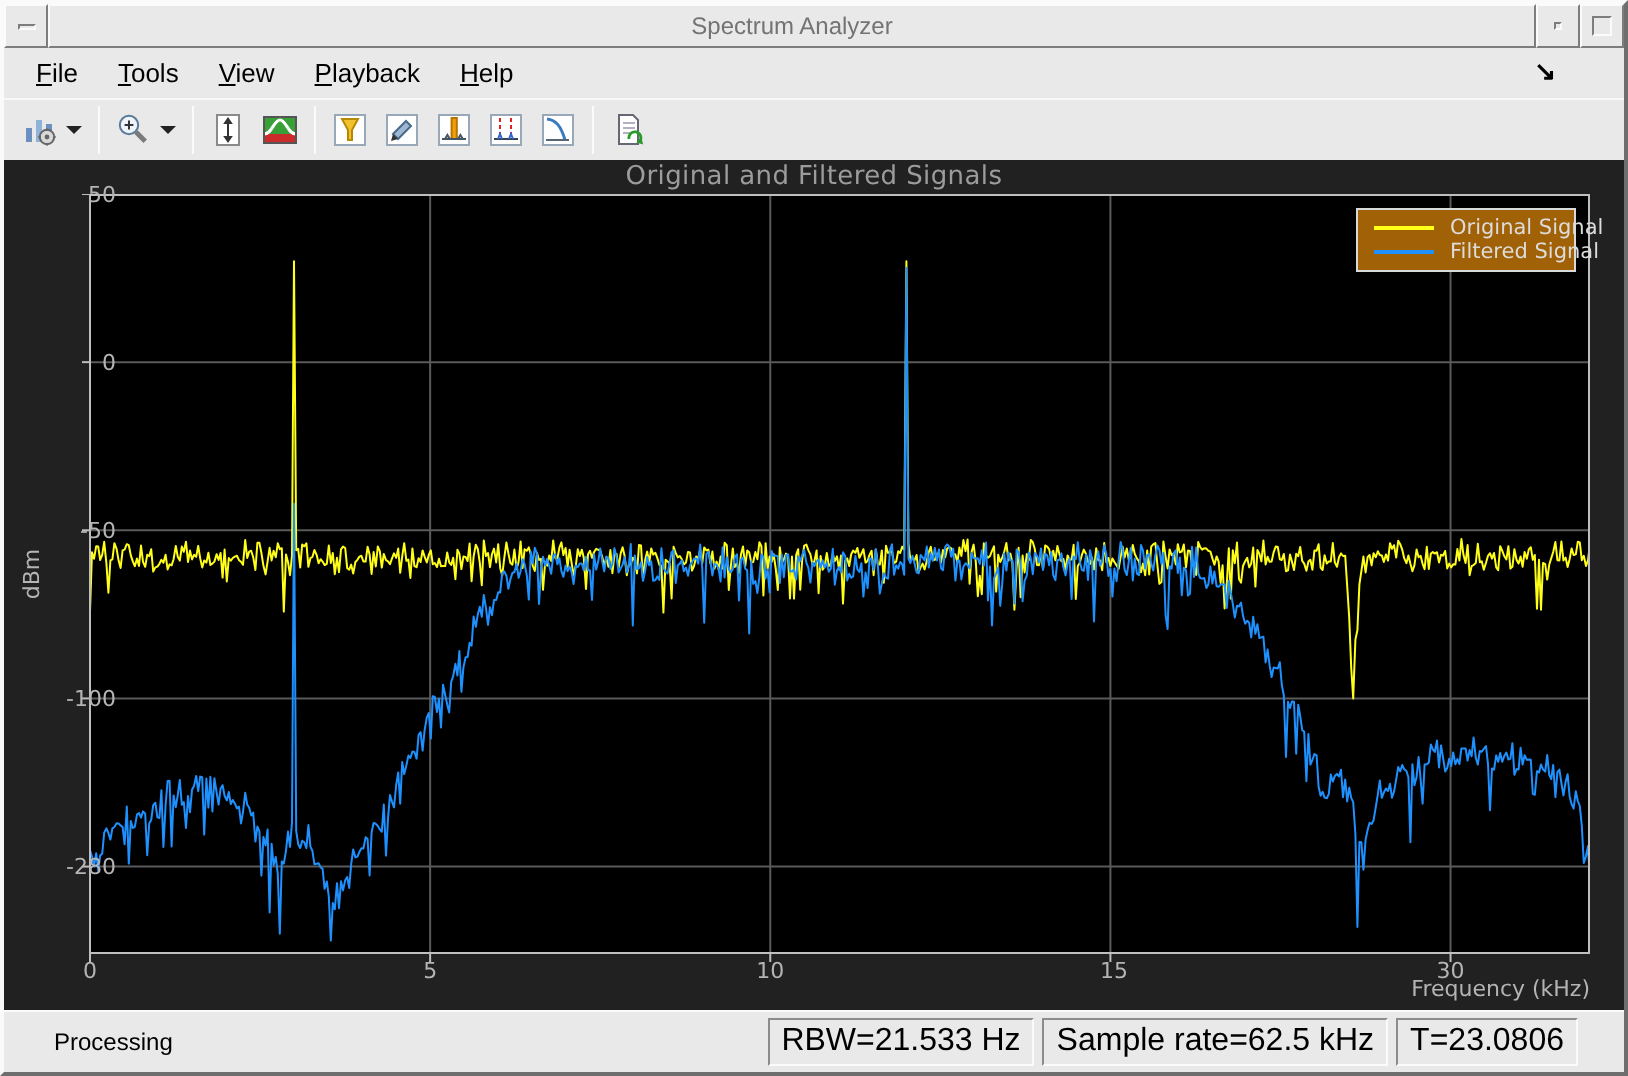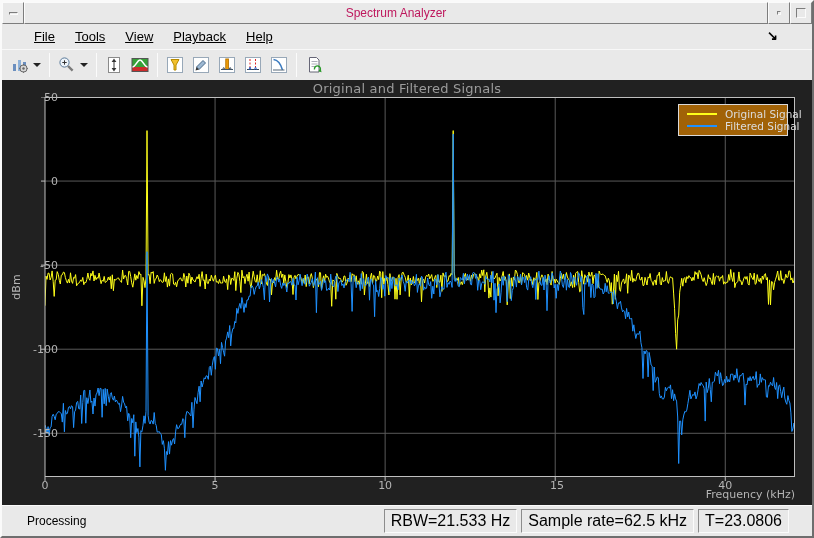--- a/index.html
+++ b/index.html
@@ -11,27 +11,27 @@
     outline:1px solid #a8a8a8;
     display:flex;flex-direction:column;
     font-family:"Liberation Sans",sans-serif;
     position:relative;
   }
   
   .titlebar{height:22px;display:flex;flex:0 0 auto;}
   .tbn{background:#e9e9e9;border:1px solid;border-color:#fbfbfb #7d7d7d #7d7d7d #fbfbfb;
        display:flex;align-items:center;justify-content:center;}
   .tb-btn{width:22px;flex:0 0 auto;cursor:default;}
-  .tb-title{flex:1;font-size:12px;color:#be185d;justify-content:center;}
+  .tb-title{flex:1;font-size:12px;color:#737373;justify-content:center;}
   .glyph-dash{width:9px;height:3px;border:1px solid #6f6f6f;border-color:#7d7d7d #fbfbfb #fbfbfb #7d7d7d;}
   .glyph-dot{width:4px;height:4px;border:1px solid #6f6f6f;border-color:#7d7d7d #fbfbfb #fbfbfb #7d7d7d;}
   .glyph-square{width:10px;height:10px;border:1px solid #6f6f6f;border-color:#7d7d7d #fbfbfb #fbfbfb #7d7d7d;}
   
-  .menubar{height:25px;flex:0 0 auto;display:flex;align-items:center;padding-left:22px;
-           font-size:13px;color:#000;position:relative;background:#e9e9e9;text-decoration:underline;}
+  .menubar{height:25px;flex:0 0 auto;display:flex;align-items:center;padding-left:6px;
+           font-size:13px;color:#000;position:relative;background:#e9e9e9;}
   .menu-item{padding:3px 10px;cursor:default;}
   .menu-item u{text-decoration:underline;}
   .dock-arrow{position:absolute;right:34px;top:4px;font-size:13px;font-weight:bold;color:#000;cursor:default;}
   
   .toolbar{height:31px;flex:0 0 auto;display:flex;align-items:center;padding-left:5px;
            background:#e9e9e9;border-top:1px solid #f8f8f8;box-shadow:0 -1px 0 #bcbcbc;}
   .tool-btn{width:26px;height:26px;display:flex;align-items:center;justify-content:center;
             border:1px solid transparent;cursor:default;}
   .caret{width:0;height:0;border-left:4px solid transparent;border-right:4px solid transparent;
          border-top:4px solid #222;margin:0 4px 0 0;align-self:center;}
@@ -214,28 +214,28 @@
         <polyline fill="none" stroke-width="1" stroke-linejoin="round" stroke="#1f91ff" points="4.0,328.0 5.0,331.3 6.0,336.3 7.1,329.6 8.1,338.1 9.1,330.7 10.1,329.9 11.1,319.4 12.2,317.2 13.2,319.5 14.2,322.8 15.2,317.2 16.2,316.5 17.3,314.6 18.3,314.8 19.3,315.7 20.3,316.5 21.3,325.1 22.4,306.3 23.4,334.8 24.4,313.5 25.4,317.0 26.4,316.4 27.5,310.3 28.5,309.5 29.5,311.8 30.5,308.7 31.6,309.9 32.6,330.6 33.6,314.8 34.6,313.0 35.6,305.6 36.7,304.4 37.7,311.7 38.7,312.0 39.7,298.1 40.7,326.5 41.8,305.5 42.8,293.5 43.8,293.4 44.8,326.2 45.8,300.7 46.9,306.6 47.9,300.4 48.9,293.0 49.9,305.4 50.9,304.0 52.0,317.0 53.0,301.0 54.0,309.1 55.0,297.9 56.0,296.0 57.1,291.0 58.1,298.6 59.1,291.3 60.1,291.6 61.1,320.3 62.2,292.3 63.2,306.8 64.2,291.4 65.2,308.7 66.2,292.1 67.3,299.2 68.3,305.3 69.3,297.3 70.3,295.6 71.3,300.9 72.4,303.2 73.4,299.0 74.4,305.0 75.4,303.0 76.4,304.7 77.5,307.2 78.5,306.3 79.5,314.7 80.5,309.0 81.6,299.4 82.6,305.2 83.6,306.9 84.6,310.8 85.6,309.3 86.7,323.8 87.7,316.3 88.7,318.7 89.7,340.8 90.7,321.5 91.8,325.8 92.8,317.7 93.8,359.2 94.8,324.9 95.8,335.6 96.9,331.5 97.9,340.2 98.9,369.9 99.9,333.7 100.9,334.8 102.0,328.3 103.0,318.8 104.0,326.4 105.0,314.3 106.0,154.7 107.1,318.5 108.1,325.1 109.1,327.0 110.1,323.4 111.1,324.0 112.2,327.1 113.2,315.5 114.2,326.3 115.2,328.4 116.2,335.1 117.3,334.9 118.3,334.6 119.3,336.7 120.3,337.4 121.3,347.4 122.4,343.7 123.4,351.2 124.4,373.3 125.4,354.5 126.4,357.7 127.5,344.6 128.5,357.1 129.5,343.6 130.5,348.2 131.6,343.1 132.6,341.5 133.6,347.0 134.6,334.9 135.6,327.7 136.7,331.7 137.7,331.3 138.7,329.0 139.7,327.1 140.7,327.3 141.8,321.6 142.8,322.5 143.8,340.7 144.8,319.1 145.8,314.5 146.9,314.9 147.9,316.0 148.9,317.7 149.9,318.9 150.9,305.3 152.0,330.8 153.0,312.2 154.0,300.5 155.0,303.8 156.0,306.7 157.1,295.5 158.1,289.2 159.1,304.8 160.1,284.0 161.1,290.0 162.2,285.6 163.2,280.8 164.2,282.0 165.2,278.8 166.2,279.0 167.3,282.3 168.3,270.4 169.3,269.1 170.3,278.3 171.3,268.2 172.4,261.7 173.4,259.5 174.4,272.3 175.4,251.1 176.4,251.5 177.5,259.0 178.5,252.4 179.5,266.7 180.5,245.4 181.6,250.5 182.6,255.2 183.6,259.2 184.6,243.9 185.6,241.1 186.7,234.9 187.7,240.7 188.7,228.5 189.7,248.9 190.7,236.8 191.8,231.6 192.8,231.5 193.8,224.4 194.8,225.9 195.8,211.3 196.9,216.4 197.9,210.2 198.9,206.4 199.9,211.4 200.9,200.5 202.0,207.1 203.0,215.4 204.0,206.6 205.0,210.6 206.0,203.0 207.1,203.0 208.1,199.1 209.1,199.2 210.1,189.5 211.1,188.7 212.2,190.9 213.2,197.4 214.2,192.6 215.2,189.5 216.2,189.0 217.3,184.9 218.3,191.9 219.3,188.6 220.3,182.6 221.3,185.1 222.4,190.6 223.4,202.8 224.4,178.9 225.4,184.5 226.4,176.9 227.5,179.8 228.5,205.0 229.5,187.9 230.5,181.4 231.6,185.8 232.6,182.4 233.6,186.0 234.6,189.9 235.6,180.8 236.7,180.2 237.7,185.1 238.7,182.1 239.7,188.6 240.7,191.4 241.8,185.8 242.8,188.6 243.8,186.3 244.8,189.0 245.8,195.0 246.9,185.8 247.9,186.5 248.9,184.7 249.9,184.7 250.9,188.2 252.0,181.4 253.0,188.0 254.0,188.2 255.0,203.0 256.0,180.2 257.1,187.8 258.1,183.8 259.1,177.2 260.1,183.7 261.1,188.7 262.2,181.3 263.2,182.1 264.2,187.4 265.2,185.0 266.2,177.1 267.3,181.4 268.3,189.2 269.3,187.3 270.3,185.3 271.3,181.6 272.4,189.2 273.4,186.0 274.4,175.0 275.4,215.7 276.4,180.7 277.5,187.4 278.5,187.1 279.5,184.1 280.5,193.4 281.6,188.4 282.6,181.5 283.6,185.6 284.6,183.7 285.6,193.4 286.7,193.0 287.7,191.2 288.7,193.0 289.7,177.1 290.7,186.9 291.8,188.8 292.8,189.8 293.8,184.4 294.8,179.1 295.8,178.2 296.9,194.5 297.9,185.6 298.9,184.8 299.9,183.2 300.9,188.6 302.0,186.8 303.0,190.9 304.0,185.6 305.0,184.2 306.0,182.3 307.1,182.2 308.1,184.8 309.1,175.3 310.1,186.8 311.1,214.4 312.2,180.1 313.2,178.9 314.2,183.5 315.2,190.7 316.2,184.9 317.3,185.4 318.3,187.4 319.3,193.7 320.3,176.6 321.3,191.7 322.4,181.6 323.4,187.5 324.4,189.1 325.4,187.6 326.4,181.7 327.5,180.1 328.5,203.2 329.5,182.7 330.5,181.8 331.6,187.3 332.6,188.1 333.6,219.7 334.6,183.6 335.6,194.9 336.7,193.5 337.7,199.5 338.7,191.5 339.7,180.4 340.7,181.3 341.8,192.3 342.8,187.7 343.8,199.2 344.8,178.5 345.8,181.0 346.9,180.8 347.9,181.1 348.9,194.5 349.9,180.4 350.9,191.6 352.0,180.7 353.0,180.1 354.0,188.4 355.0,188.8 356.0,187.6 357.1,192.8 358.1,181.2 359.1,183.6 360.1,180.4 361.1,178.0 362.2,184.4 363.2,187.0 364.2,194.3 365.2,184.3 366.2,186.1 367.3,183.7 368.3,182.7 369.3,186.7 370.3,183.1 371.3,186.8 372.4,184.5 373.4,188.9 374.4,187.3 375.4,177.4 376.4,195.4 377.5,188.2 378.5,186.6 379.5,189.2 380.5,179.1 381.6,181.0 382.6,193.2 383.6,189.9 384.6,191.9 385.6,191.2 386.7,181.0 387.7,187.7 388.7,189.0 389.7,184.6 390.7,201.3 391.8,189.2 392.8,197.0 393.8,182.1 394.8,182.6 395.8,188.0 396.9,177.6 397.9,185.4 398.9,199.8 399.9,194.8 400.9,189.6 402.0,191.9 403.0,192.3 404.0,178.1 405.0,175.2 406.0,190.4 407.1,185.6 408.1,187.3 409.1,184.0 410.1,185.1 411.1,190.4 412.2,37.0 413.2,182.3 414.2,184.5 415.2,180.9 416.2,184.4 417.3,189.2 418.3,189.7 419.3,180.5 420.3,181.7 421.3,183.2 422.4,176.3 423.4,186.8 424.4,179.8 425.4,183.4 426.4,177.0 427.5,183.2 428.5,177.7 429.5,187.1 430.5,188.1 431.6,176.4 432.6,175.2 433.6,176.2 434.6,181.4 435.6,177.3 436.7,193.3 437.7,183.4 438.7,183.2 439.7,192.7 440.7,186.4 441.8,184.6 442.8,185.5 443.8,187.2 444.8,179.5 445.8,182.0 446.9,182.3 447.9,182.1 448.9,185.0 449.9,178.1 450.9,185.9 452.0,174.3 453.0,203.2 454.0,186.3 455.0,215.7 456.0,192.1 457.1,189.7 458.1,186.9 459.1,205.9 460.1,195.2 461.1,179.8 462.2,188.3 463.2,179.2 464.2,183.1 465.2,183.2 466.2,204.7 467.3,177.8 468.3,179.1 469.3,185.5 470.3,203.6 471.3,193.4 472.4,190.8 473.4,179.1 474.4,182.3 475.4,190.1 476.4,179.5 477.5,180.9 478.5,184.1 479.5,177.2 480.5,188.0 481.6,179.9 482.6,180.6 483.6,185.6 484.6,179.1 485.6,190.5 486.7,193.1 487.7,183.1 488.7,182.9 489.7,179.7 490.7,186.8 491.8,190.7 492.8,184.7 493.8,182.2 494.8,202.5 495.8,181.3 496.9,182.6 497.9,174.1 498.9,183.7 499.9,187.9 500.9,188.4 502.0,180.4 503.0,193.0 504.0,178.1 505.0,182.6 506.0,213.7 507.1,183.3 508.1,178.7 509.1,185.9 510.1,183.4 511.1,175.8 512.2,180.4 513.2,191.0 514.2,187.4 515.2,201.3 516.2,187.3 517.3,193.6 518.3,183.5 519.3,174.0 520.3,177.6 521.3,187.8 522.4,190.5 523.4,183.7 524.4,177.0 525.4,193.2 526.4,182.4 527.5,189.9 528.5,190.6 529.5,175.5 530.5,178.3 531.6,187.3 532.6,180.6 533.6,180.1 534.6,184.8 535.6,188.3 536.7,180.6 537.7,175.7 538.7,178.0 539.7,184.9 540.7,179.4 541.8,210.5 542.8,217.5 543.8,186.1 544.8,187.3 545.8,179.7 546.9,178.1 547.9,189.5 548.9,181.7 549.9,200.6 550.9,186.9 552.0,188.1 553.0,200.8 554.0,199.8 555.0,176.4 556.0,191.5 557.1,176.7 558.1,189.6 559.1,192.0 560.1,192.3 561.1,192.0 562.2,197.0 563.2,195.1 564.2,186.3 565.2,194.8 566.2,188.7 567.3,196.1 568.3,196.4 569.3,195.3 570.3,195.3 571.3,195.2 572.4,207.0 573.4,193.4 574.4,199.2 575.4,204.9 576.4,211.8 577.5,205.9 578.5,206.2 579.5,204.3 580.5,210.9 581.6,214.9 582.6,213.4 583.6,214.4 584.6,221.7 585.6,211.4 586.7,219.9 587.7,215.1 588.7,222.0 589.7,221.7 590.7,221.4 591.8,234.2 592.8,227.8 593.8,235.6 594.8,241.5 595.8,236.8 596.9,237.0 597.9,237.2 598.9,234.1 599.9,245.5 600.9,250.6 602.0,281.5 603.0,253.9 604.0,257.0 605.0,253.7 606.0,253.9 607.1,279.9 608.1,255.4 609.1,261.0 610.1,268.0 611.1,268.9 612.2,293.6 613.2,270.0 614.2,285.3 615.2,283.0 616.2,280.0 617.3,280.7 618.3,296.4 619.3,300.9 620.3,298.9 621.3,301.8 622.4,302.1 623.4,300.0 624.4,290.3 625.4,293.8 626.4,291.0 627.5,290.0 628.5,291.2 629.5,287.9 630.5,301.6 631.6,292.7 632.6,303.7 633.6,296.9 634.6,301.9 635.6,304.1 636.7,320.0 637.7,366.5 638.7,324.0 639.7,324.1 640.7,337.9 641.8,322.8 642.8,318.0 643.8,314.4 644.8,315.0 645.8,313.1 646.9,306.4 647.9,300.3 648.9,293.3 649.9,301.9 650.9,299.3 652.0,297.3 653.0,298.5 654.0,294.9 655.0,301.9 656.0,298.9 657.1,292.7 658.1,286.5 659.1,288.7 660.1,285.5 661.1,287.6 662.2,288.5 663.2,291.6 664.2,324.1 665.2,285.1 666.2,295.6 667.3,291.5 668.3,281.5 669.3,292.5 670.3,304.8 671.3,285.3 672.4,285.1 673.4,284.3 674.4,275.2 675.4,277.7 676.4,279.0 677.5,273.3 678.5,286.7 679.5,275.7 680.5,281.7 681.6,288.7 682.6,287.0 683.6,282.4 684.6,286.0 685.6,279.2 686.7,285.1 687.7,282.5 688.7,285.0 689.7,277.2 690.7,277.2 691.8,277.2 692.8,283.3 693.8,278.0 694.8,281.1 695.8,271.7 696.9,281.9 697.9,285.3 698.9,278.5 699.9,278.9 700.9,277.4 702.0,276.0 703.0,285.1 704.0,308.1 705.0,287.2 706.0,287.9 707.1,280.7 708.1,283.9 709.1,279.5 710.1,283.9 711.1,281.1 712.2,279.3 713.2,282.8 714.2,282.3 715.2,274.6 716.2,290.4 717.3,287.5 718.3,287.7 719.3,276.9 720.3,285.3 721.3,280.6 722.4,282.9 723.4,282.7 724.4,282.9 725.4,299.9 726.4,300.4 727.5,288.6 728.5,289.2 729.5,285.2 730.5,287.7 731.6,288.8 732.6,280.5 733.6,290.4 734.6,292.5 735.6,285.5 736.7,301.6 737.7,289.1 738.7,287.8 739.7,294.5 740.7,300.7 741.8,294.0 742.8,290.1 743.8,301.1 744.8,305.1 745.8,307.3 746.9,298.6 747.9,303.5 748.9,306.0 749.9,315.9 750.9,334.5 752.0,331.1 753.0,326.0 754.0,344.9"></polyline>
       </g>
       <rect x="4" y="0.5" width="749.5" height="379" fill="none" stroke="#bfbfbf"></rect>
     </svg>
 
     <div>
         <div class="ytick" style="top: 11px;">50</div>
         <div class="ytick" style="top: 95.0708px;">0</div>
         <div class="ytick" style="top: 179.142px;">-50</div>
         <div class="ytick" style="top: 263.212px;">-100</div>
-        <div class="ytick" style="top: 347.283px;">-150</div>
+        <div class="ytick" style="top: 347.283px;">-280</div>
       </div>
     <div>
         <div class="xtick" style="left: 23px;">0</div>
         <div class="xtick" style="left: 193.068px;">5</div>
         <div class="xtick" style="left: 363.136px;">10</div>
         <div class="xtick" style="left: 535px;">15</div>
-        <div class="xtick" style="left: 703.272px;">40</div>
+        <div class="xtick" style="left: 703.272px;">30</div>
       </div>
     <div class="ylabel">dBm</div>
     <div class="xlabel">Frequency (kHz)</div>
 
     <div class="legend">
       <div class="legend-row">
         <span class="legend-swatch" style="background: rgb(255, 255, 26);"></span>
         <span class="legend-label">Original Signal</span>
       </div>
       <div class="legend-row">

